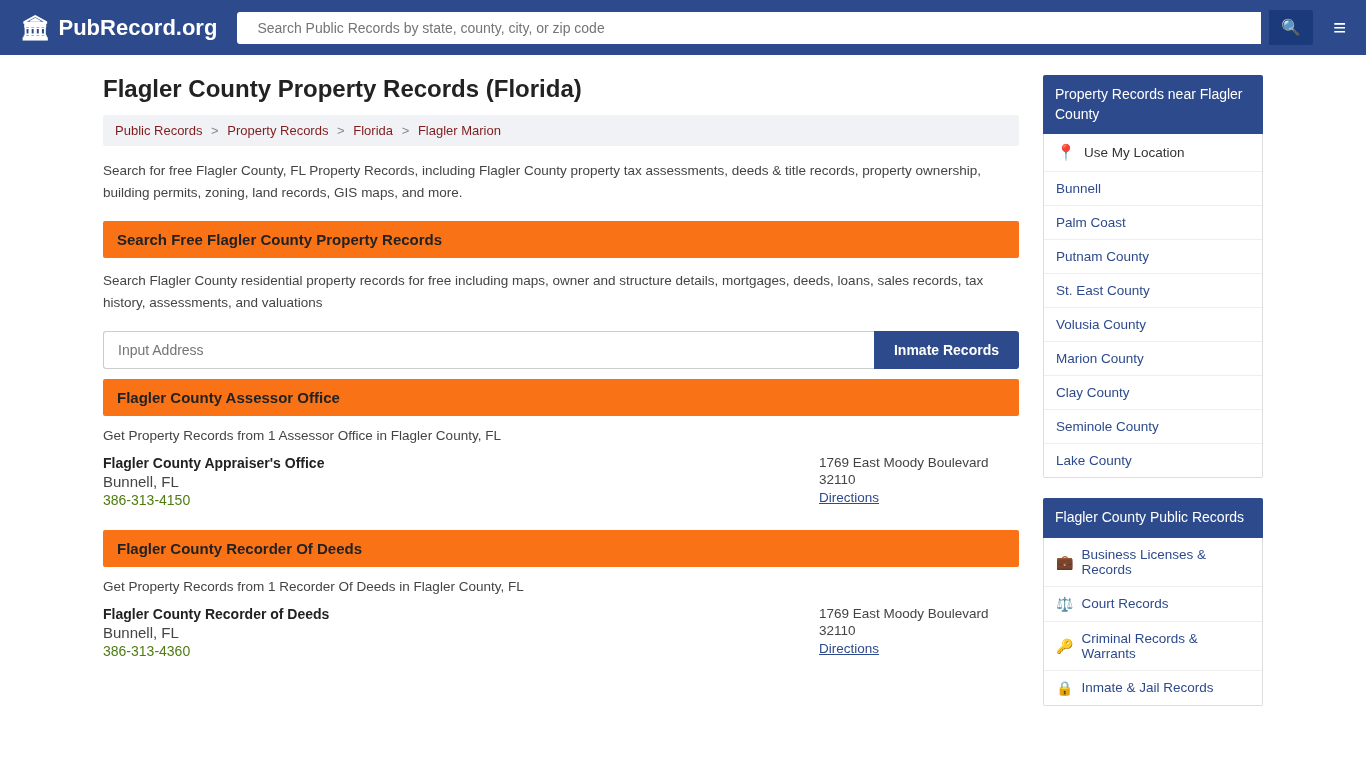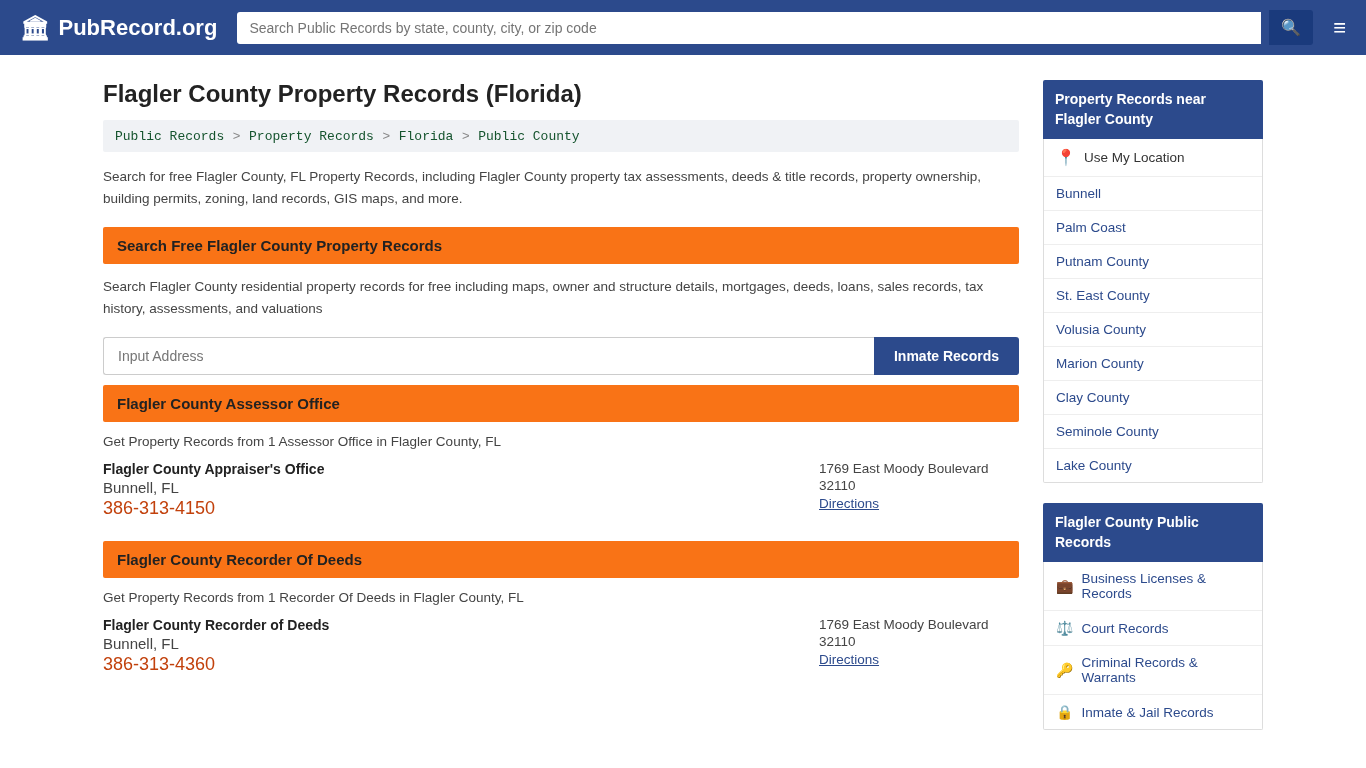--- a/index.html
+++ b/index.html
@@ -26,21 +26,21 @@
       font-size: 24px;
     }
     .header-search-wrap {
       flex: 1;
       display: flex;
       align-items: center;
       gap: 8px;
     }
     .header-search-input {
       flex: 1;
-      padding: 8px 12px;
+      padding: 8px 20px;
       font-size: 14px;
       border: none;
       border-radius: 3px 0 0 3px;
       outline: none;
     }
     .header-search-btn {
       background: #1a3a7c;
       border: none;
       padding: 8px 12px;
       cursor: pointer;
@@ -53,22 +53,22 @@
       border: none;
       cursor: pointer;
       color: #fff;
       font-size: 22px;
       line-height: 1;
     }
 
     
     .main-wrap {
       max-width: 1200px;
-      margin: 12px auto;
-      padding: 13px 20px 0 20px;
+      margin: 0 auto;
+      padding: 20px 20px 0 20px;
       display: flex;
       gap: 24px;
     }
     .content {
       flex: 1;
     }
     .sidebar {
       width: 220px;
       flex-shrink: 0;
     }
@@ -84,23 +84,22 @@
     
     .breadcrumb {
       background: #f0f2f5;
       padding: 8px 12px;
       font-size: 13px;
       color: #555;
       margin-bottom: 14px;
       border-radius: 2px;
     }
     .breadcrumb a {
-      color: #14532d;
+      color: #7f1d1d;
       text-decoration: none;
-      font-family: Liberation Mono, monospace;
     }
     .breadcrumb span {
       margin: 0 5px;
       color: #888;
     }
 
     
     .description {
       font-size: 13.5px;
       color: #444;
@@ -179,22 +178,22 @@
       font-size: 14px;
       color: #222;
       margin-bottom: 2px;
     }
     .office-city {
       font-size: 15px;
       color: #444;
       margin-bottom: 2px;
     }
     .office-phone {
-      font-size: 18px;
-      color: #c2410c;
+      font-size: 14px;
+      color: #4d7c0f;
     }
     .office-address-col {
       min-width: 200px;
     }
     .office-street {
       font-size: 13.5px;
       color: #444;
       margin-bottom: 2px;
     }
     .office-zip {
@@ -209,21 +208,21 @@
       cursor: pointer;
     }
 
     
     .sidebar-box {
       margin-bottom: 20px;
     }
     .sidebar-box-title {
       background: #2c4a8c;
       color: #fff;
-      font-weight: bold;
+      font-weight: normal;
       font-size: 14px;
       padding: 10px 12px;
       border-radius: 2px 2px 0 0;
       line-height: 1.4;
     }
     .sidebar-list {
       border: 1px solid #ddd;
       border-top: none;
       list-style: none;
       border-radius: 0 0 2px 2px;
@@ -280,21 +279,21 @@
 
     <h1 class="page-title">Flagler County Property Records (Florida)</h1>
 
     <div class="breadcrumb">
       <a href="#">Public Records</a>
       <span> &gt; </span>
       <a href="#">Property Records</a>
       <span> &gt; </span>
       <a href="#">Florida</a>
       <span> &gt; </span>
-      <a href="#">Public County</a>
+      <a href="#">Flagler Marion</a>
     </div>
 
     <p class="description">Search for free Flagler County, FL Property Records, including Flagler County property tax assessments, deeds &amp; title records, property ownership, building permits, zoning, land records, GIS maps, and more.</p>
 
     <div class="section-header">Search Free Flagler County Property Records</div>
 
     <p class="description">Search Flagler County residential property records for free including maps, owner and structure details, mortgages, deeds, loans, sales records, tax history, assessments, and valuations</p>
 
     <div class="search-form-wrap">
       <div class="search-row">

